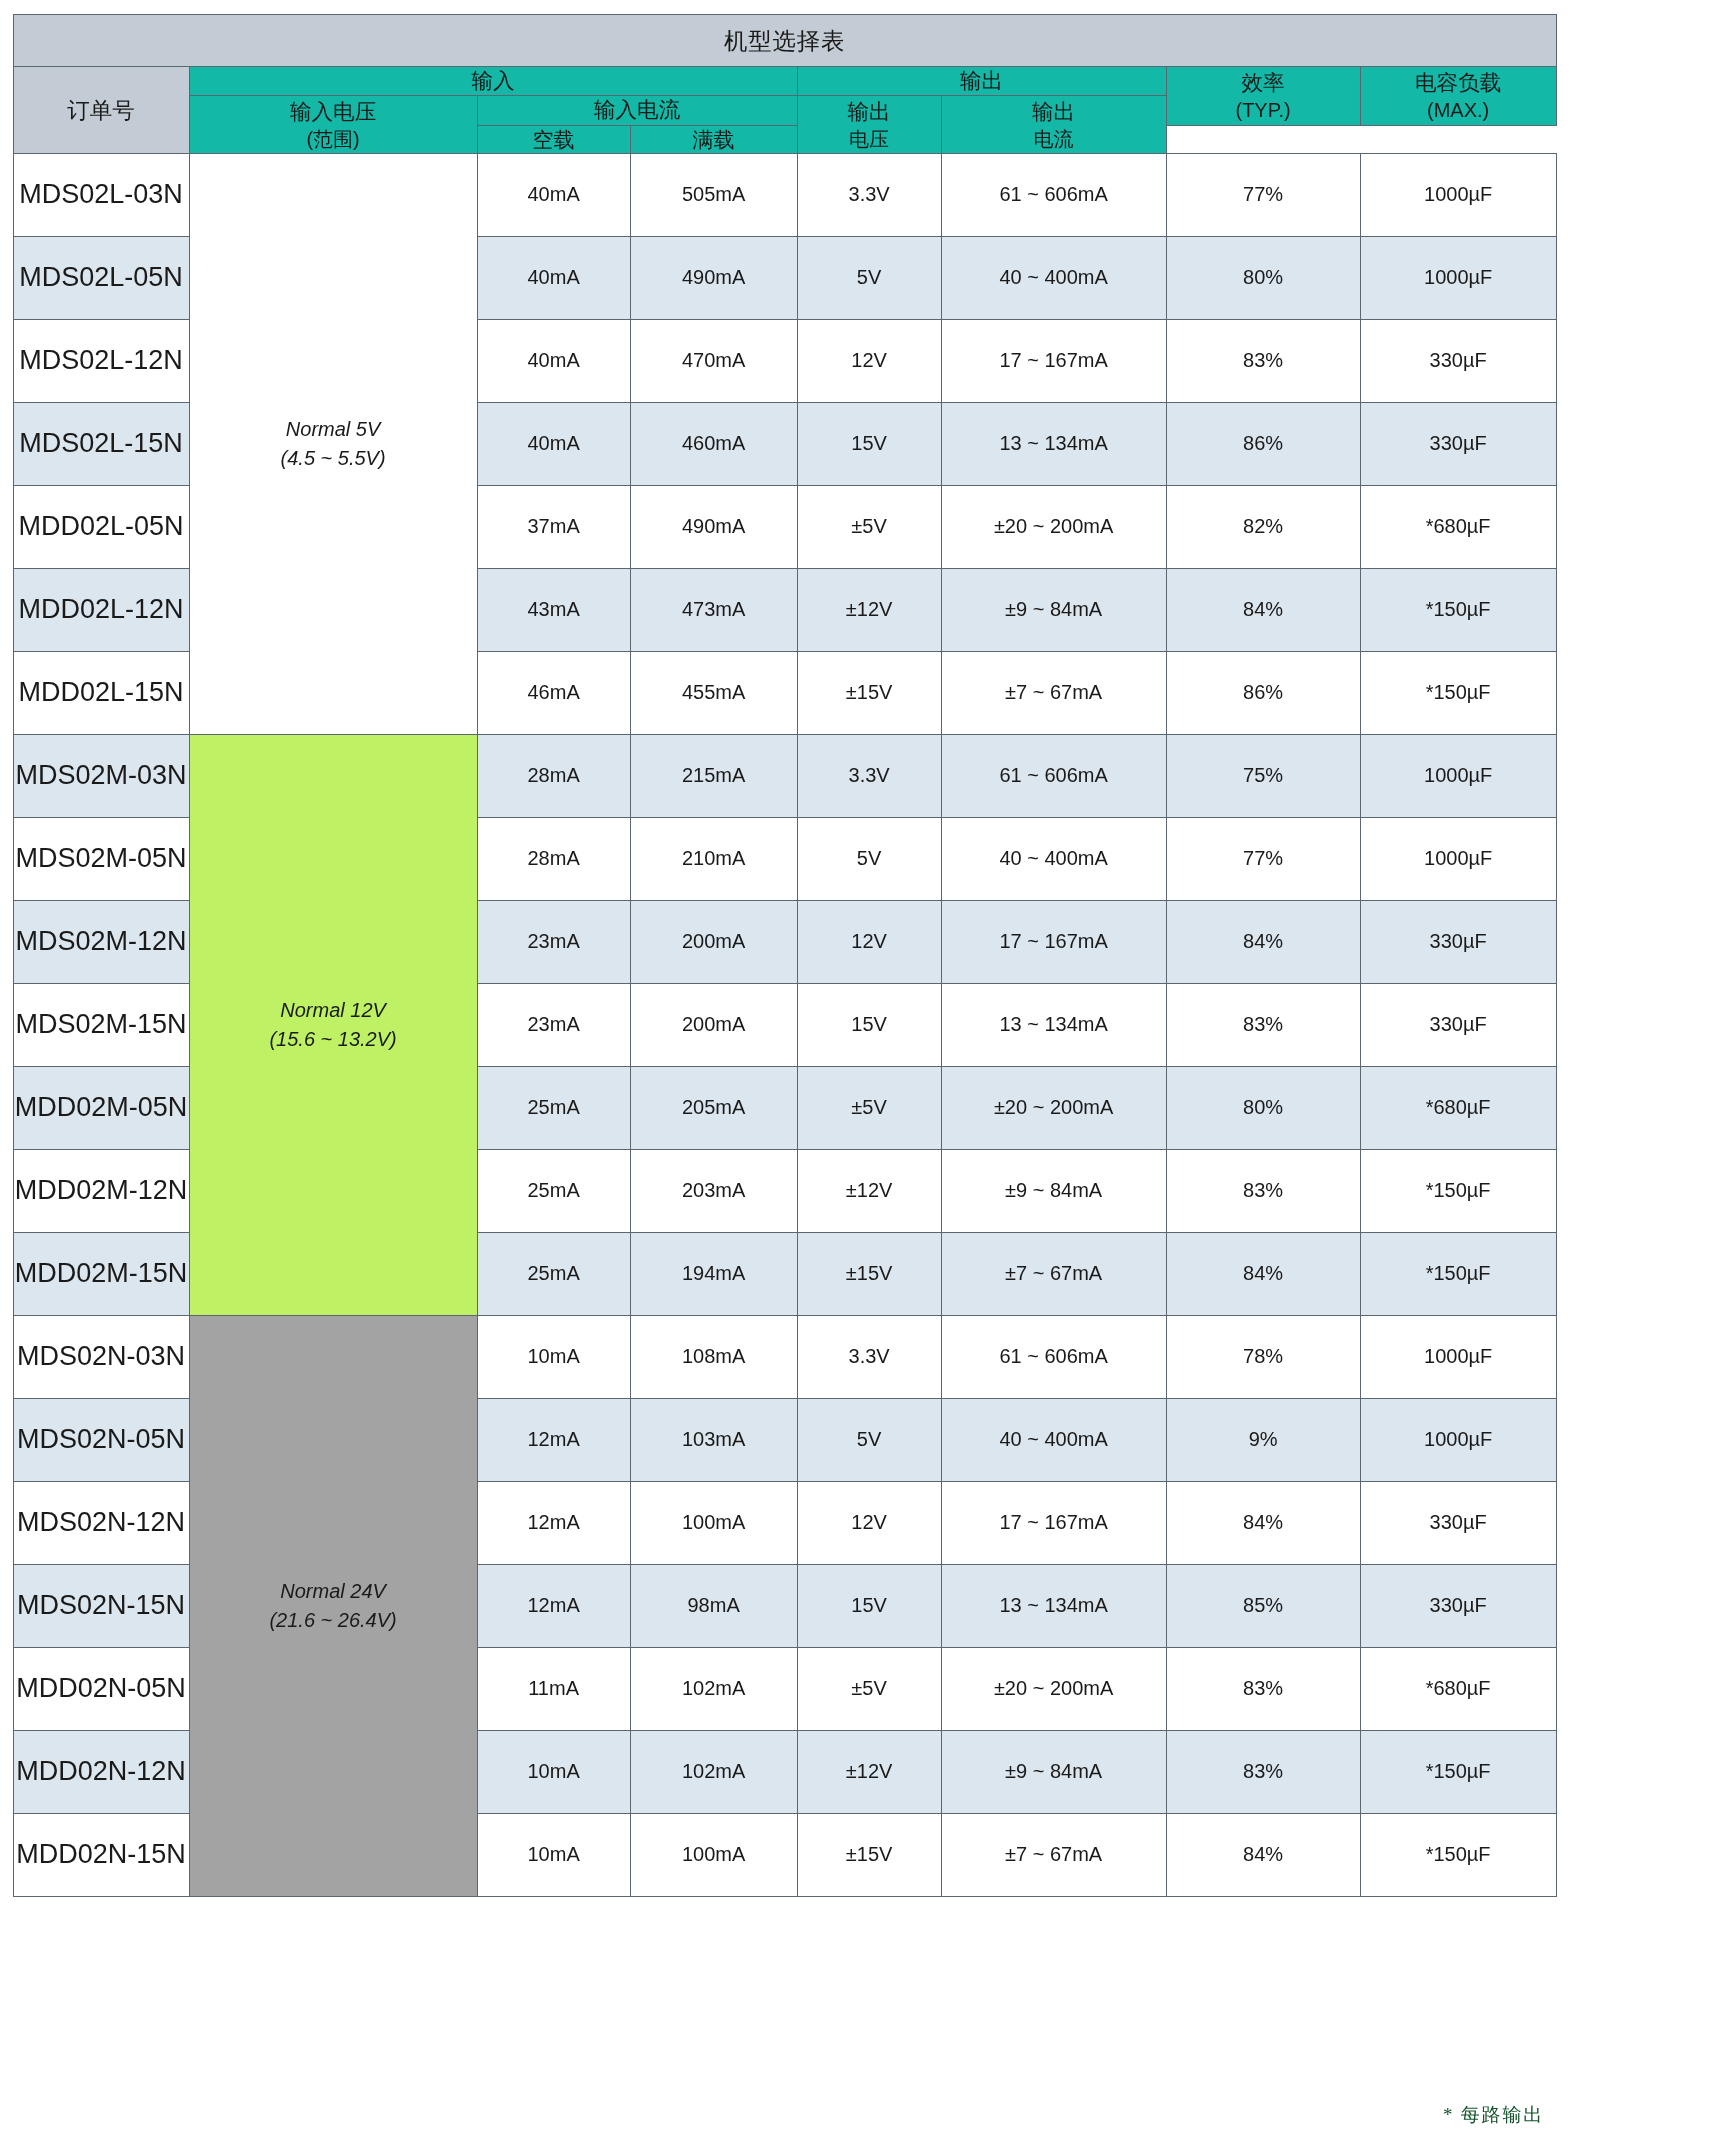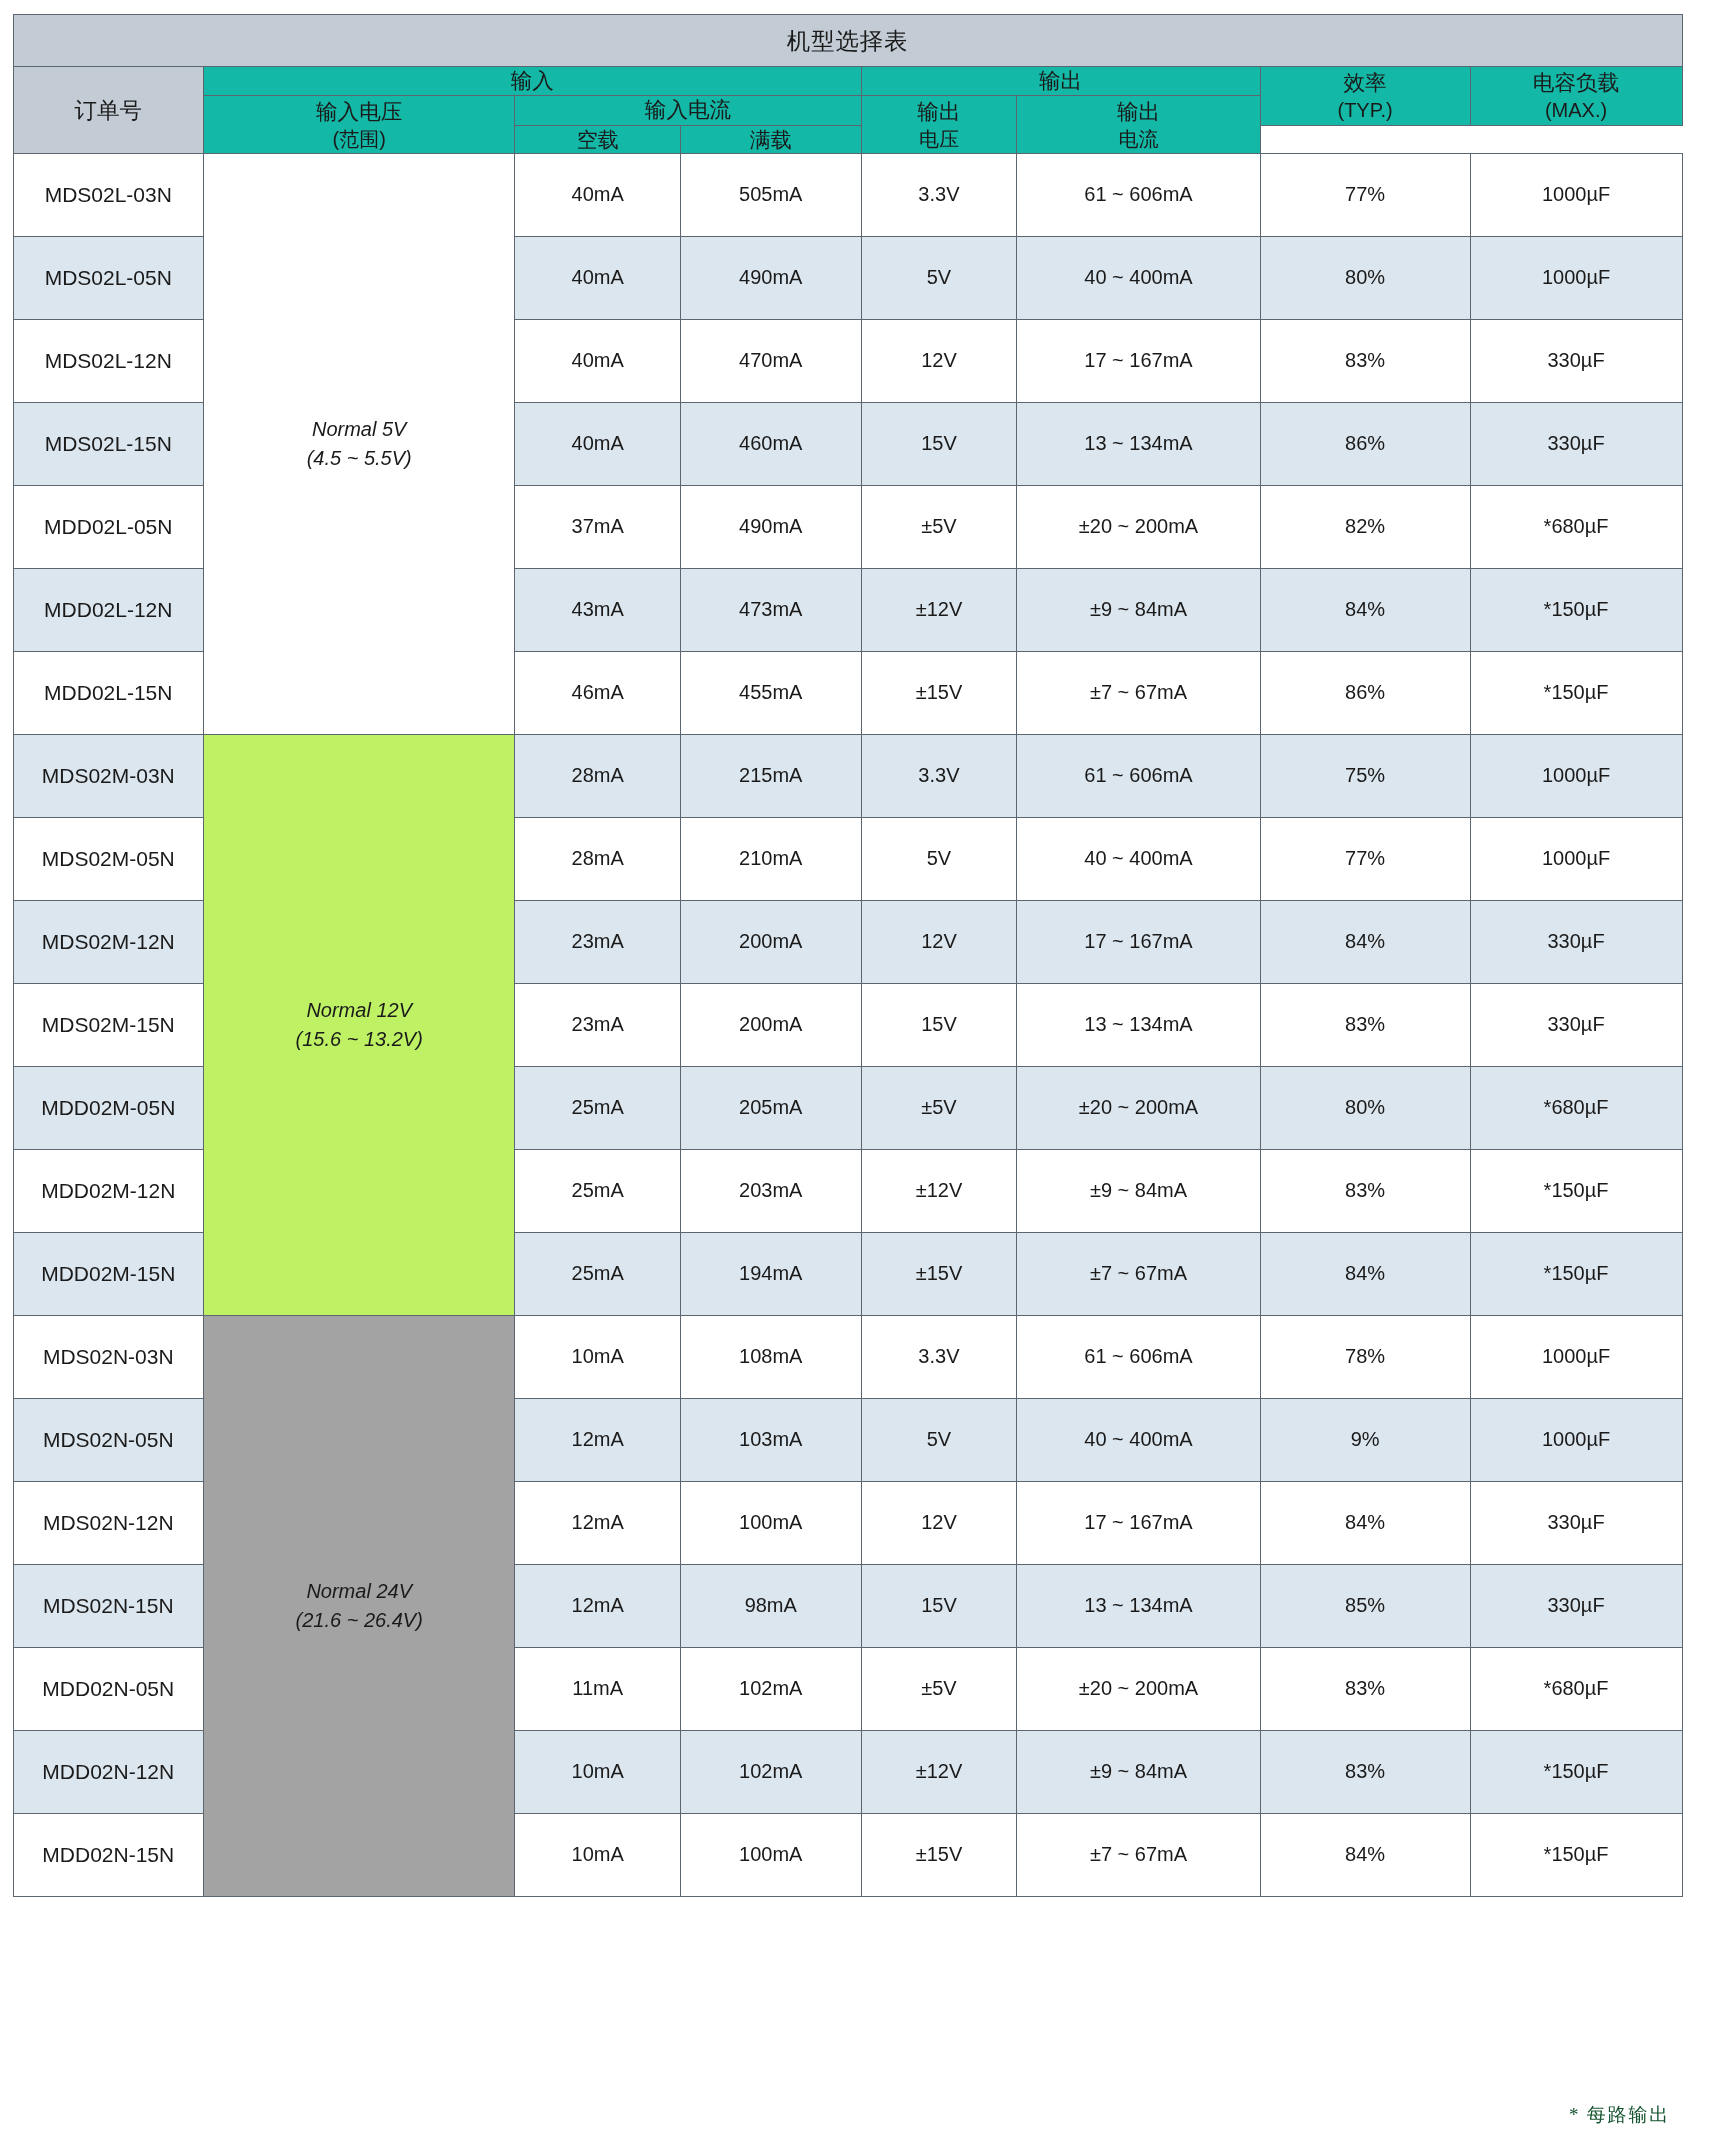--- a/index.html
+++ b/index.html
@@ -11,21 +11,21 @@
   }
   body {
     width: 1728px;
     height: 2145px;
     position: relative;
   }
   .sheet {
     position: absolute;
     left: 12.6px;
     top: 14.4px;
-    width: 1670px;
+    width: 1544px;
   }
   table.spec {
     border-collapse: collapse;
     width: 100%;
     table-layout: fixed;
   }
   table.spec td, table.spec th {
     border: 0.9px solid #5b6670;
     padding: 0;
     text-align: center;
@@ -53,21 +53,21 @@
   .hdr .sub {
     display: block;
     font-size: 20px;
   }
   .hdr-order {
     background: #c3ccd4;
     font-size: 22.5px;
   }
   td.model {
     font-weight: bold;
-    font-size: 21px;
+    font-size: 27px;
     padding: 0 0 0 14.4px;
     text-align: left;
     height: 83px;
   }
   td.cell {
     font-size: 20px;
     height: 83px;
   }
   td.vin {
     font-size: 20px;

